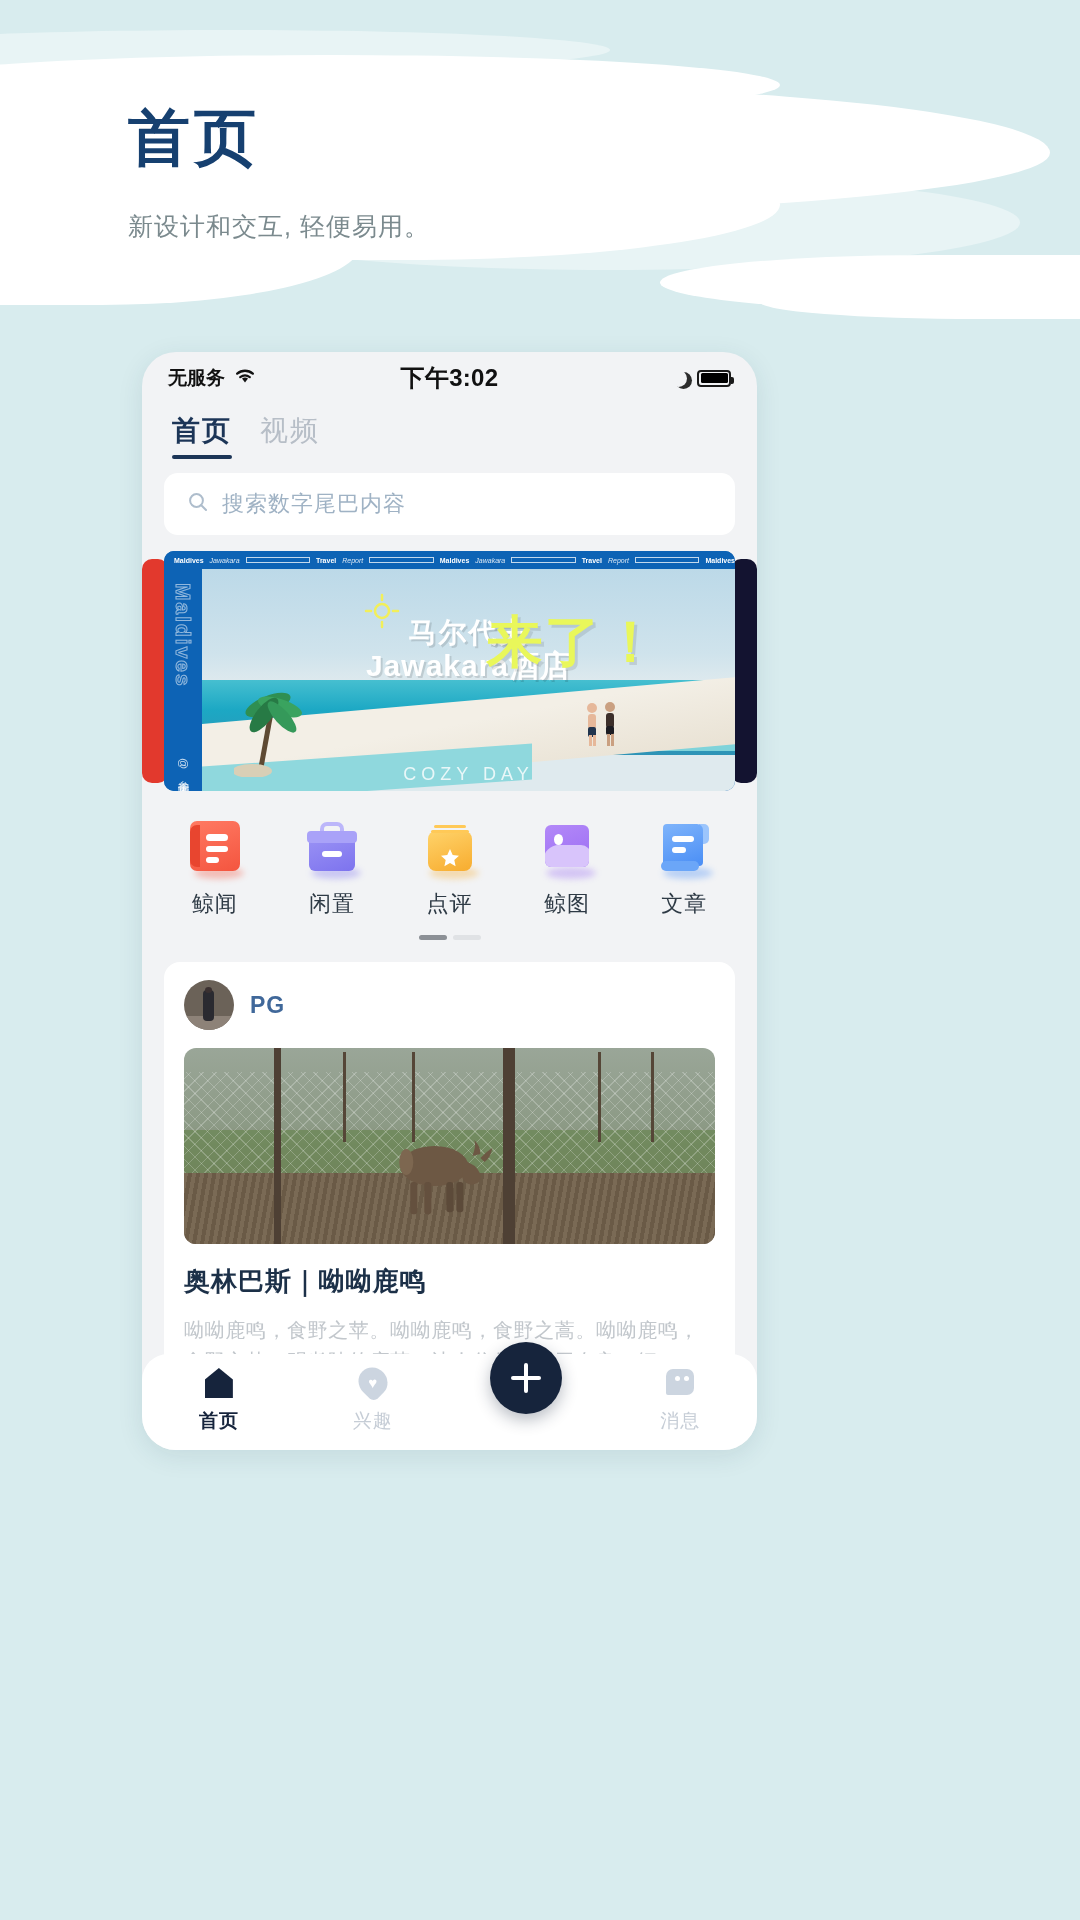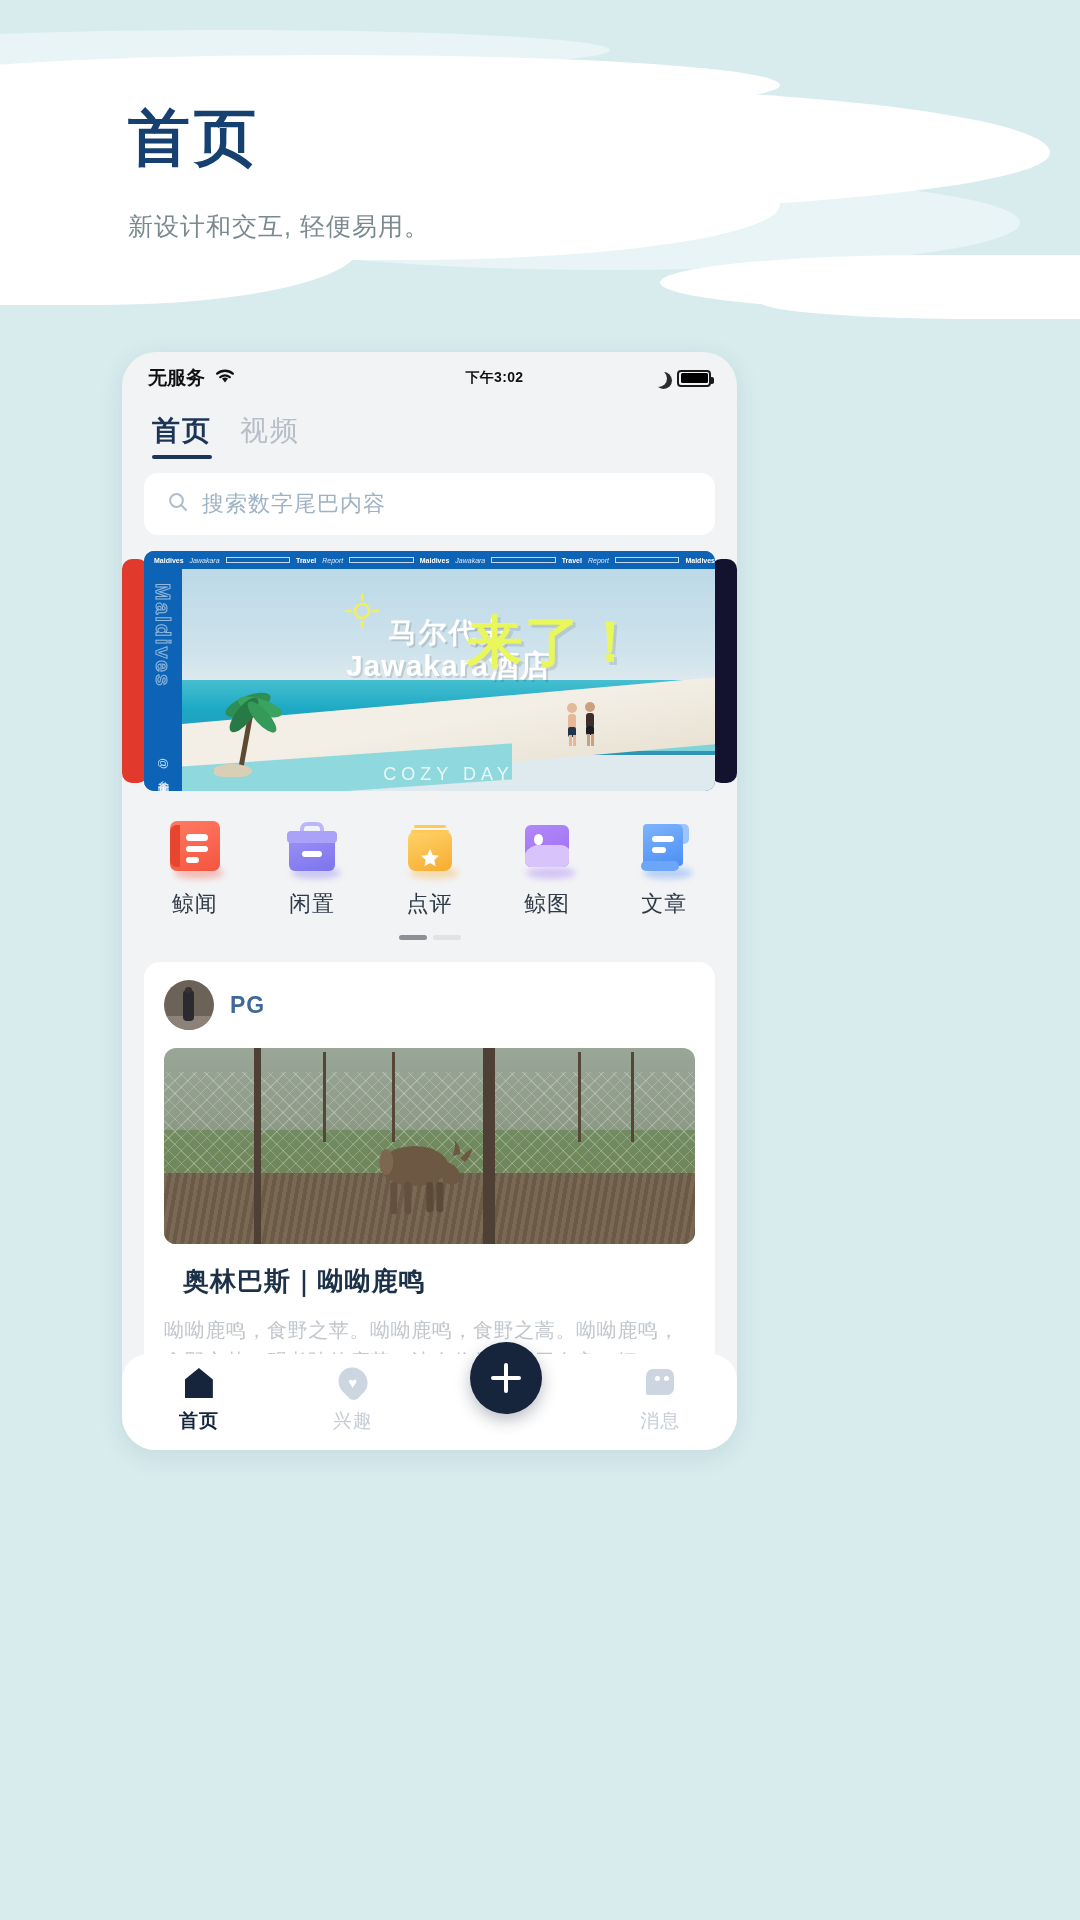--- a/index.html
+++ b/index.html
@@ -27,36 +27,36 @@
   .page-title {
     font-size:62px; font-weight:bold; color:#164070;
     letter-spacing:4px; line-height:1.1;
   }
   .page-subtitle {
     margin-top:38px; font-size:25px; color:#7b8a8e; letter-spacing:1px;
   }
 
   
   .phone {
-    position:absolute; left:122px; top:352px;
+    position:absolute; left:142px; top:352px;
     width:615px; height:1098px;
     background:#f2f3f5;
     border-radius:34px;
     overflow:hidden;
     box-shadow:0 6px 26px rgba(20,60,80,.10);
     z-index:4;
   }
 
   
   .statusbar {
     height:52px; display:flex; align-items:center;
     padding:0 26px; font-size:19px; font-weight:bold; color:#111;
   }
   .sb-left { display:flex; align-items:center; gap:9px; flex:1; }
-  .sb-center { flex:1; text-align:right; font-size:14px; letter-spacing:.3px; }
+  .sb-center { flex:1; text-align:center; font-size:24px; letter-spacing:.3px; }
   .sb-right { flex:1; display:flex; align-items:center; justify-content:flex-end; gap:10px; }
   .wifi-icon { display:block; }
   .moon-icon { width:17px; height:17px; position:relative; }
   .moon-icon::before {
     content:""; position:absolute; inset:0; border-radius:50%;
     box-shadow:5px 2px 0 0 #2c2c2c;
   }
   .battery { width:34px; height:17px; border:2px solid #1a1a1a; border-radius:4px; position:relative; padding:1.5px; }
   .battery::after { content:""; position:absolute; right:-5px; top:5px; width:3px; height:7px; background:#1a1a1a; border-radius:0 2px 2px 0; }
   .battery > i { display:block; height:100%; background:#000; border-radius:1.5px; }
@@ -202,21 +202,21 @@
   .pp-grass { position:absolute; left:0; right:0; top:42%; height:28%; background:#6f8a5a; opacity:.85; }
   .pp-ground { position:absolute; left:0; right:0; bottom:0; height:36%;
     background:repeating-linear-gradient(100deg,#7a6a55 0 4px,#6a5a46 4px 8px); }
   .pp-fence { position:absolute; left:0; right:0; top:12%; height:58%;
     background-image:repeating-linear-gradient(45deg,rgba(255,255,255,.22) 0 1px,transparent 1px 9px),
                      repeating-linear-gradient(-45deg,rgba(255,255,255,.22) 0 1px,transparent 1px 9px); }
   .pp-tree { position:absolute; top:0; bottom:0; width:12px; background:#4e4034; }
   .pp-twig { position:absolute; top:2%; width:3px; height:46%; background:#554637; }
   .pp-deer { position:absolute; left:34%; top:40%; width:28%; height:46%; }
 
-  .post-title { margin-top:20px; font-size:26px; font-weight:bold; color:#1c3048; letter-spacing:1px;margin-left:19px; }
+  .post-title { margin-top:20px; font-size:26px; font-weight:bold; color:#1c3048; letter-spacing:1px; }
   .post-body { margin-top:16px; font-size:20px; line-height:1.55; color:#c2c7cc; letter-spacing:.6px; }
   .post-actions { display:flex; align-items:center; gap:40px; margin-top:14px; height:40px; overflow:hidden; }
   .act { display:flex; align-items:center; gap:8px; color:#cfd4d9; }
   .act-right { margin-left:auto; font-size:19px; color:#cfd4d9; }
 
   
   .bottom-nav {
     position:absolute; left:0; right:0; bottom:0; height:96px; background:#fff;
     border-radius:26px 26px 0 0;
     display:flex; align-items:flex-start; padding-top:12px;

